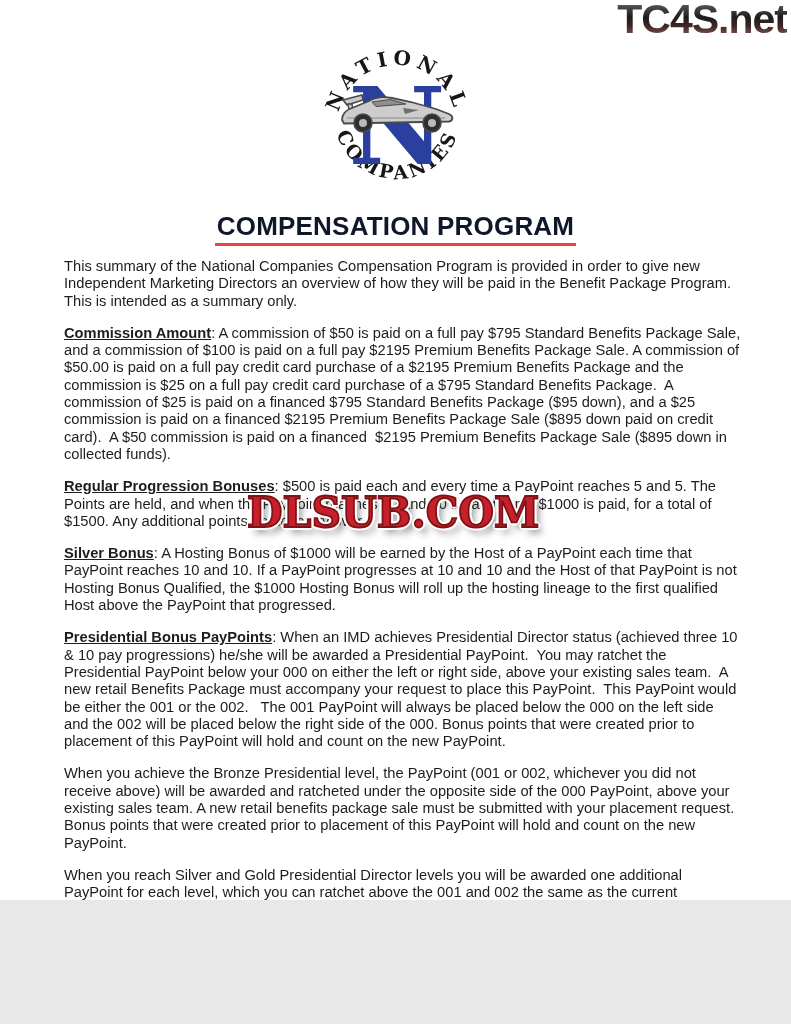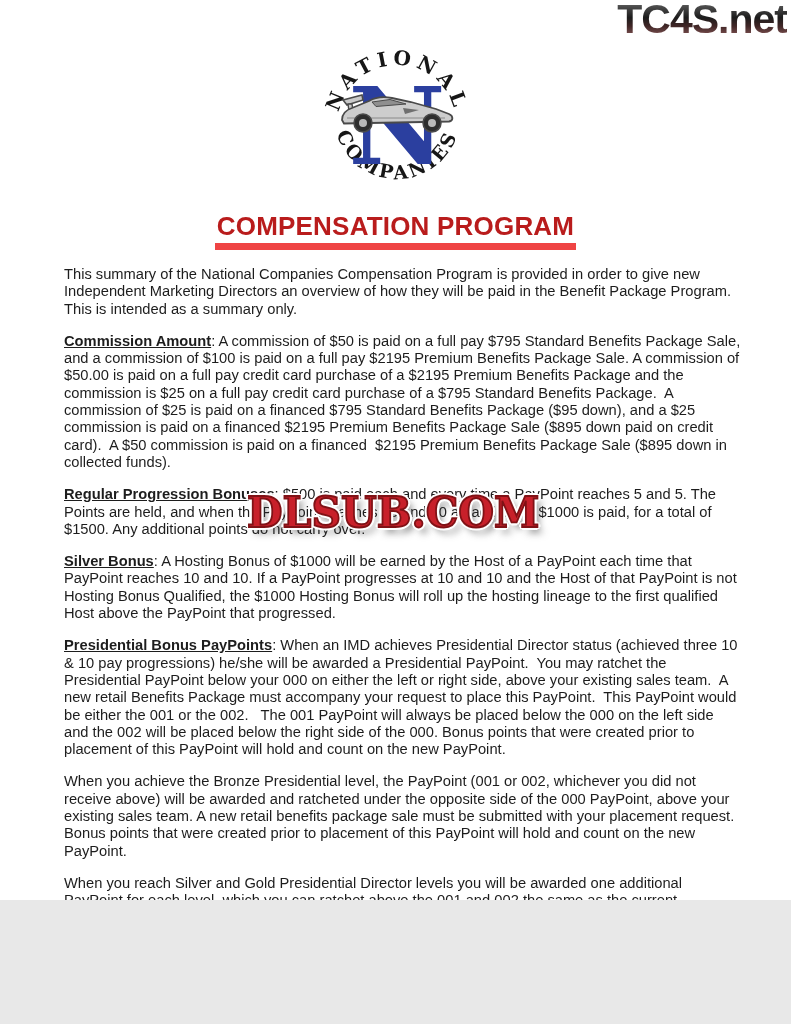--- a/index.html
+++ b/index.html
@@ -24,29 +24,29 @@
   .logo .arc{font-family:"DejaVu Serif",serif;font-weight:bold;fill:#161616;}
   .logo .nletter{
     font-family:"DejaVu Serif",serif;font-weight:bold;font-size:106px;
     fill:#2b3f9f;text-anchor:middle;
   }
 
   
   .title-row{position:absolute;top:211px;left:0;width:100%;text-align:center;}
   .title{
     display:inline-block;font-size:26px;font-weight:bold;letter-spacing:0.2px;
-    border-bottom:7px solid #ef4444;padding:0 2px 1px 2px;color:#b91c1c;
+    border-bottom:3px solid #ef4444;padding:0 2px 1px 2px;color:#0f172a;
   }
 
   
   .doc-body{
     position:absolute;left:64px;top:258px;width:678px;
     font-size:14.7px;line-height:17.3px;color:#1d1d1d;
   }
-  .para{margin:8px 0 15px 0;white-space:pre-wrap;}
+  .para{margin:0 0 15px 0;white-space:pre-wrap;}
   .phead{font-weight:bold;text-decoration:underline;text-align:center;}
 
   
   .footer{
     position:absolute;left:64px;top:960px;width:680px;height:20px;
     font-size:14px;color:#222;
   }
   .footer span{position:absolute;top:0;white-space:nowrap;}
   .f0{left:4px;} .f1{left:84px;} .f2{left:146px;} .f3{left:253px;}
   .f4{left:364px;} .f5{left:433px;text-align:center;}

